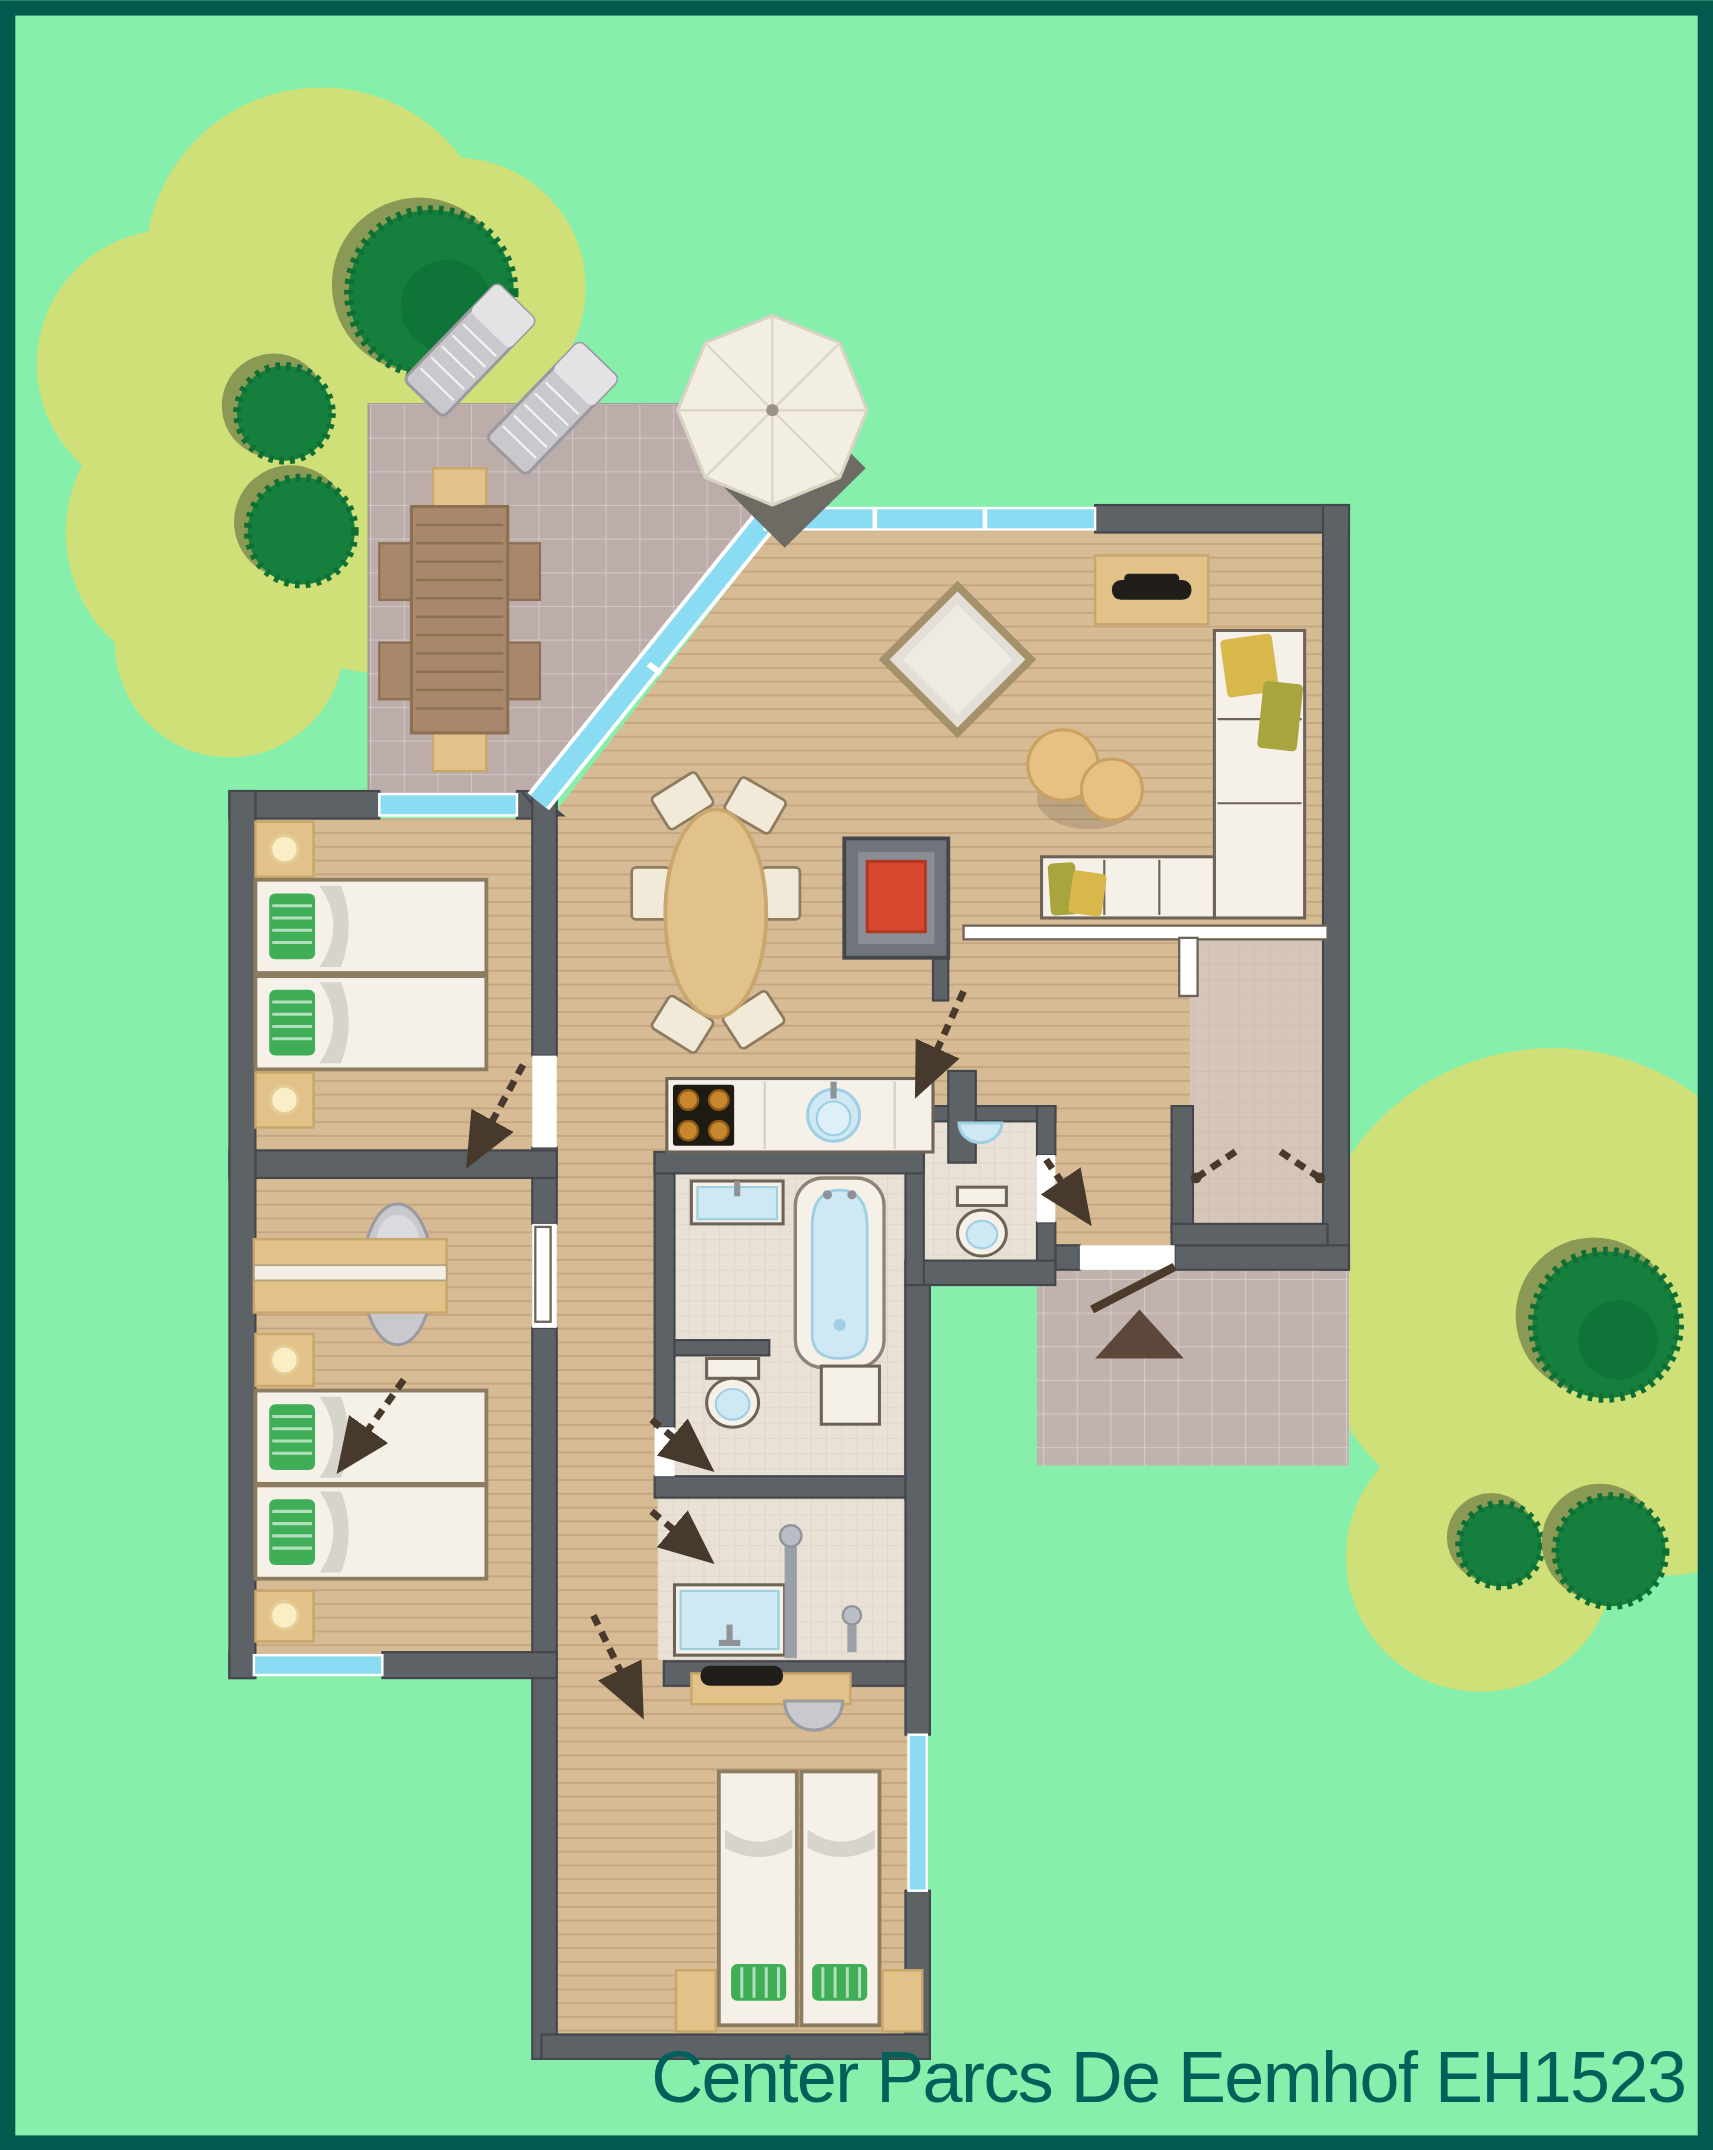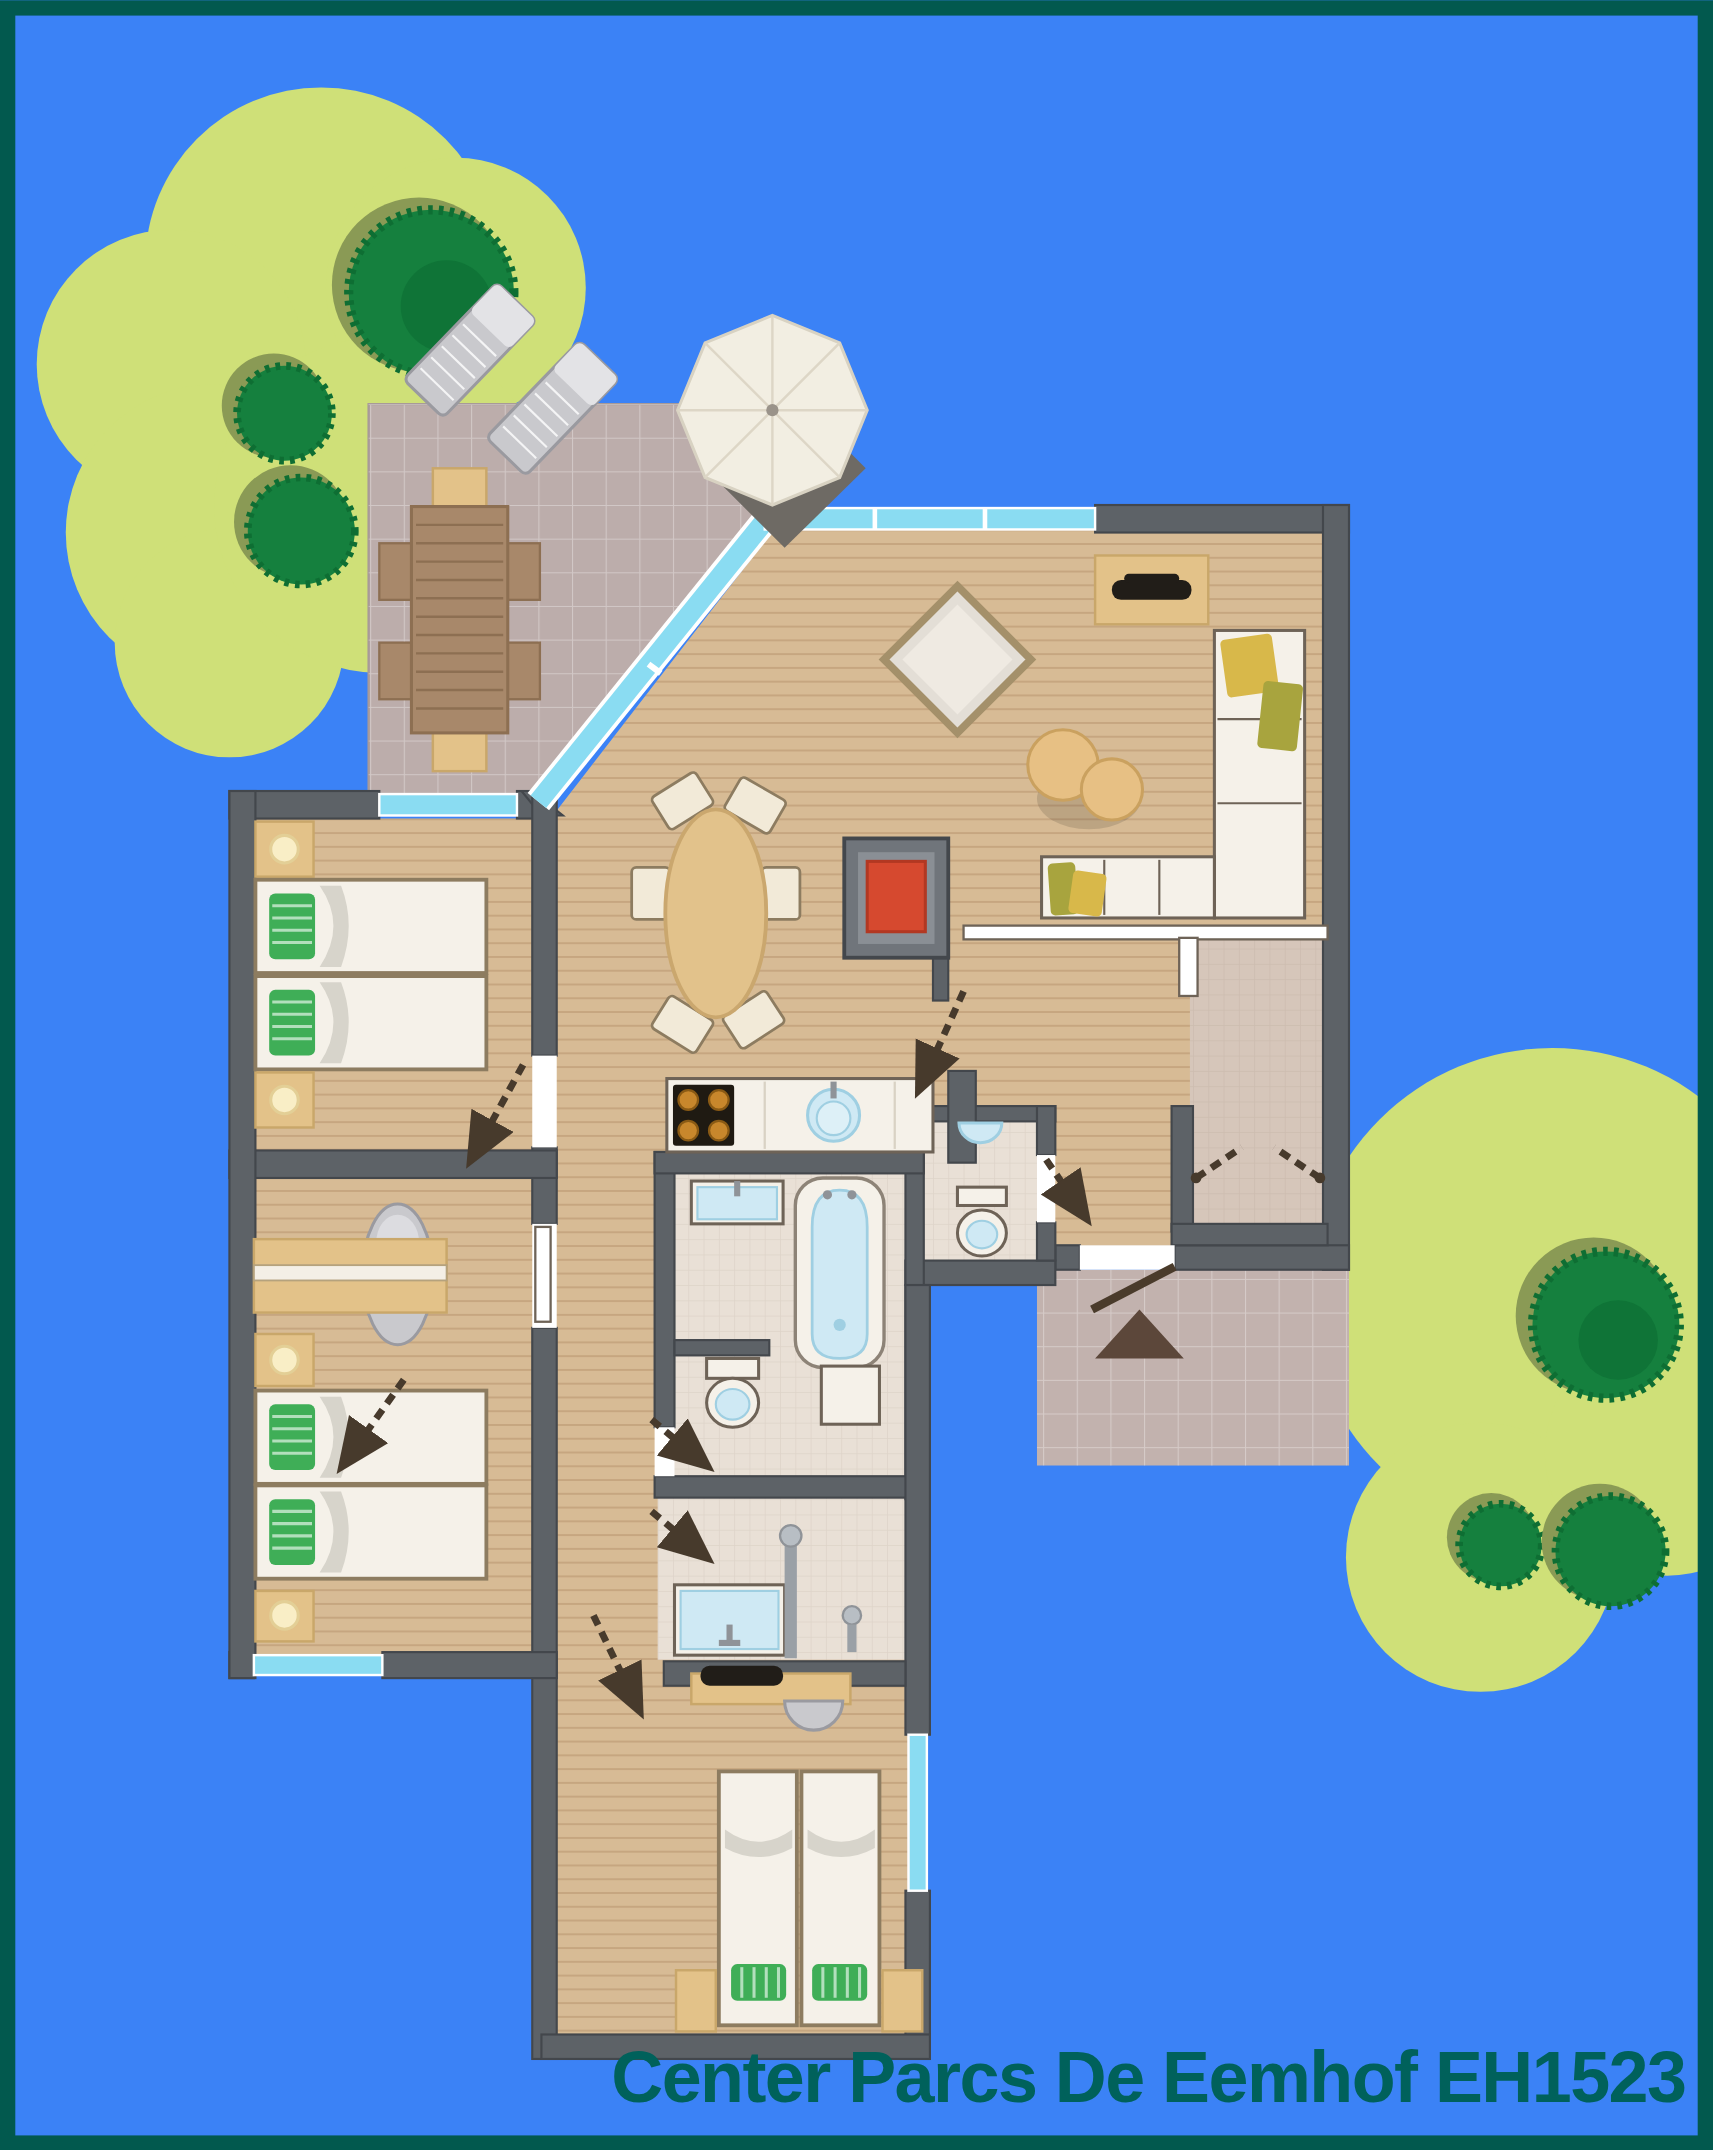--- a/index.html
+++ b/index.html
@@ -4,21 +4,21 @@
 <style>
   :root{
     --frame:#02594e; --caption:#00615b; --grass:#cfe078; --treeDark:#15803e; --treeShadow:#8a9a55;
     --patio:#bcadab; --path:#c2b2ae; --wall:#5d6267; --wallDark:#43474c; --glass:#8adcf2;
     --wood:#d7bb95; --tile:#e9e0d6; --storage:#d6c6ba; --furnWhite:#f5f1e9; --furnOutline:#6e6357;
     --tan:#e3c289; --tanDark:#c9a76a; --bedGreen:#3fae57; --lamp:#f9eec6; --cushY:#d8b84a; --cushG:#a8a43e;
     --stoveRed:#d6492f; --tv:#211d18; --woodBrown:#a8886a; --brown:#8d6f52; --blue:#cfe9f4; --blueDk:#9fcfe2;
     --gray:#c9c9cd; --grayDk:#9a9aa0; --doorInk:#473a2c;
   }
   html,body{margin:0;padding:0;background:#fff;}
-  .stage{width:1713px;height:2151px;position:relative;background:#3b82f6;overflow:hidden;font-weight:bold;}
+  .stage{width:1713px;height:2151px;position:relative;background:#86efac;overflow:hidden;}
   svg{display:block}
   .wall{fill:var(--wall);stroke:var(--wallDark);stroke-width:1.4}
   .glass{fill:var(--glass);stroke:#ffffff;stroke-width:1.6}
   .whitef{fill:var(--furnWhite);stroke:var(--furnOutline);stroke-width:2}
   .tanf{fill:var(--tan);stroke:var(--tanDark);stroke-width:1.6}
   .gap{fill:#ffffff;stroke:none}
   .swing{stroke:var(--doorInk);stroke-width:4.5;stroke-dasharray:7 5;fill:none}
   .cap{font-family:"Liberation Sans",sans-serif;letter-spacing:-1px}
 </style>
 </head>

